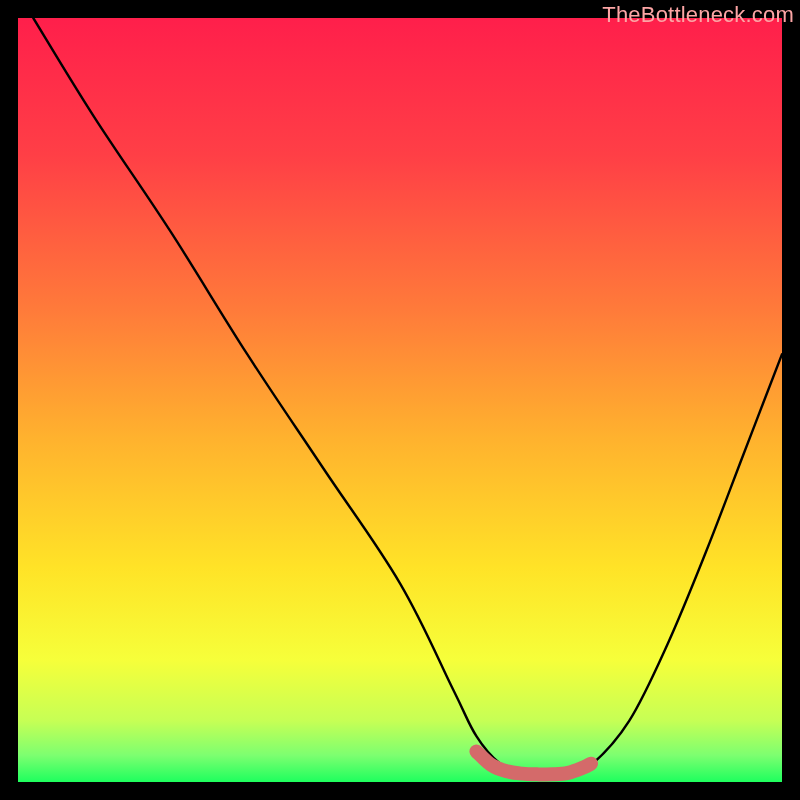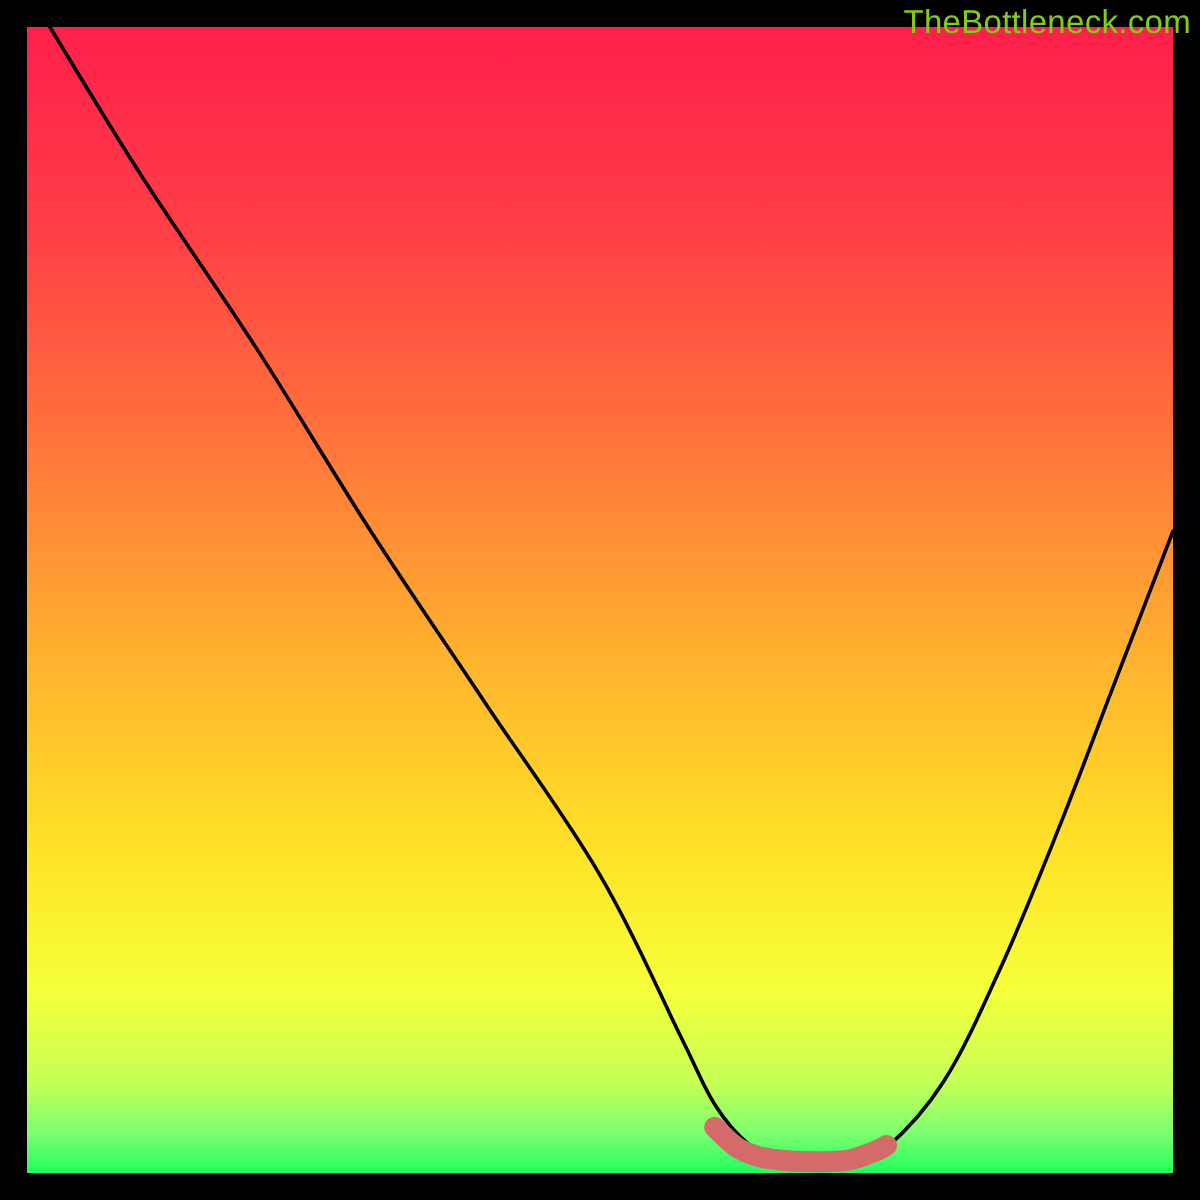--- a/index.html
+++ b/index.html
@@ -16,21 +16,21 @@
     left: 18px;
     top: 18px;
     width: 764px;
     height: 764px;
     background: #000;
   }
   .watermark {
     position: absolute;
     top: 2px;
     right: 6px;
-    color: #84cc16;
+    color: #fca5a5;
     font-size: 22px;
     letter-spacing: 0.2px;
     font-weight: 500;
   }
   svg {
     display: block;
   }
 </style>
 </head>
 <body>

